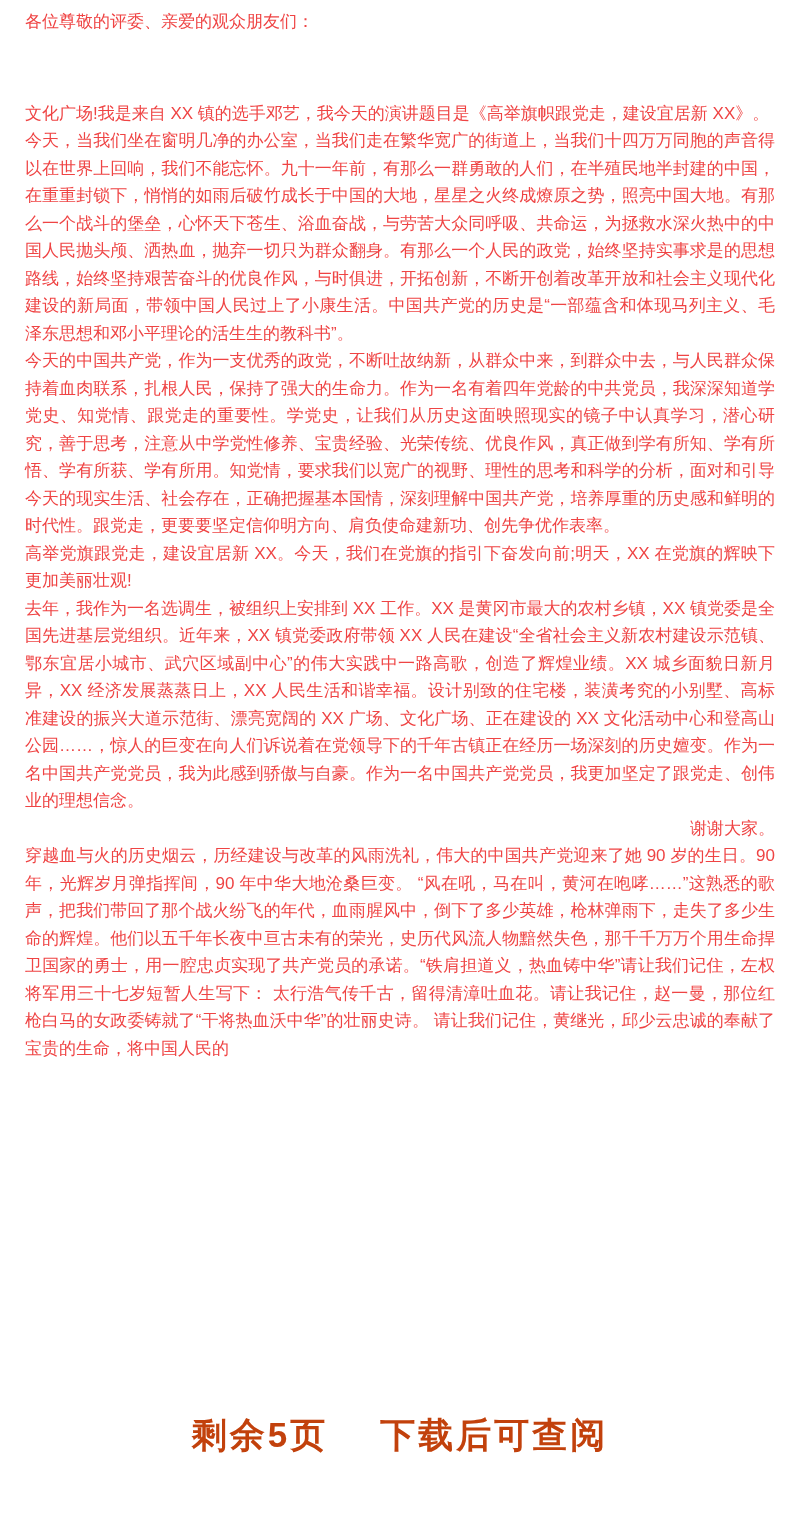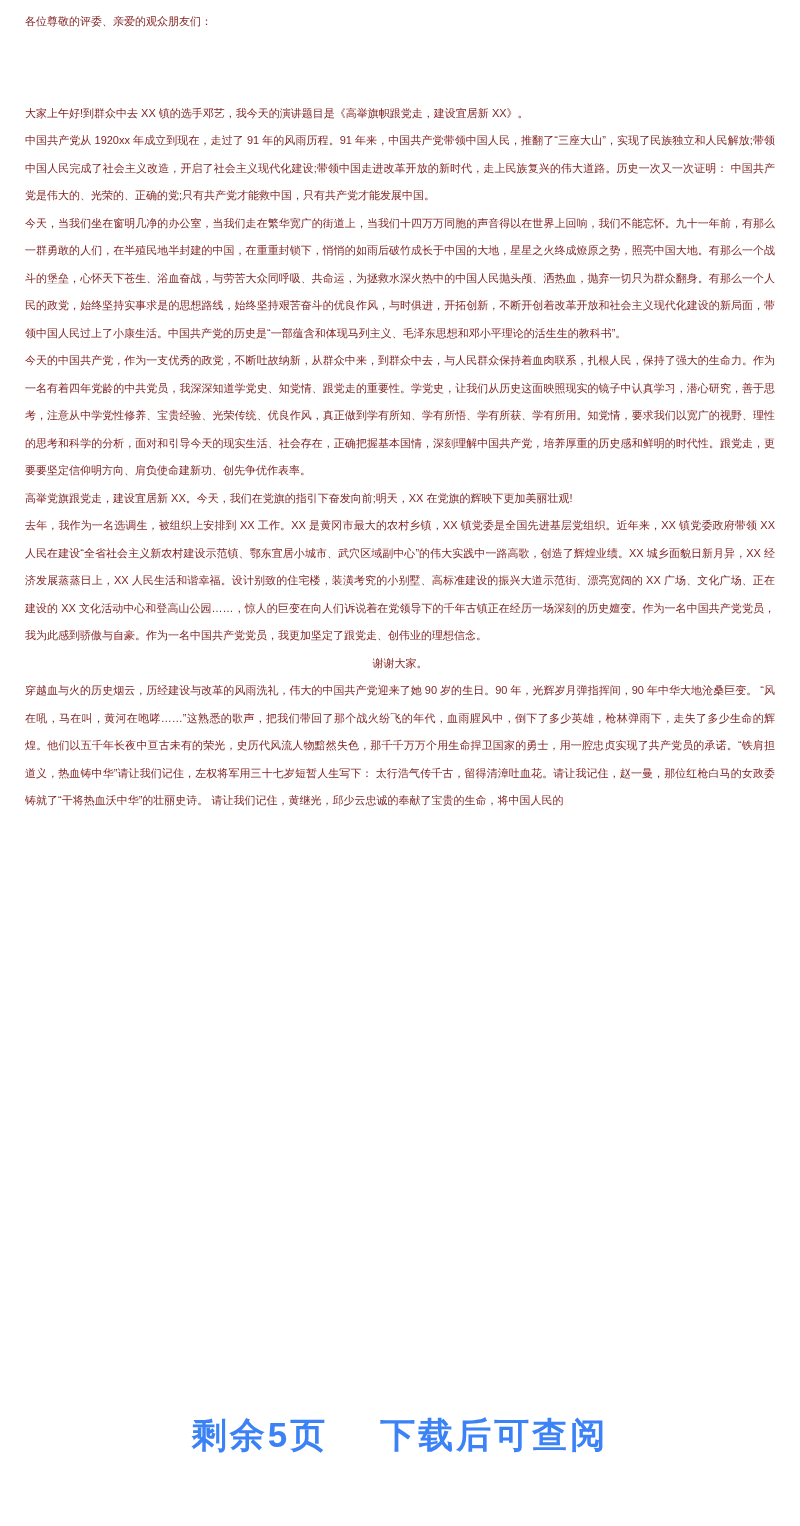--- a/index.html
+++ b/index.html
@@ -14,62 +14,61 @@
     background: #ffffff;
     overflow: hidden;
     font-family: "Liberation Sans", "DejaVu Sans", sans-serif;
     color: #000000;
   }
   .content {
     padding: 8px 25px 0 25px;
   }
   .para {
     margin: 0;
-    font-size: 11px;
+    font-size: 17px;
     line-height: 27.5px;
     text-align: justify;
     text-justify: inter-ideograph;
     word-break: break-all;
-    color: #7f1d1d;
+    color: #ef4444;
   }
   .salutation {
     margin-bottom: 64px;
     text-align: left;
   }
   .section-title {
     text-indent: 2em;
     text-align: left;
   }
   .closing {
-    text-align: center;
+    text-align: right;
   }
   .footer {
     position: absolute;
     left: 0;
     right: 0;
     top: 1412px;
     text-align: center;
     font-size: 35px;
     font-weight: bold;
-    color: #3b82f6;
+    color: #c2410c;
     letter-spacing: 3px;
     cursor: pointer;
   }
   .footer .footer-part + .footer-part {
     margin-left: 52px;
   }
 </style>
 </head>
 <body>
 
 <div class="page">
   <div class="content">
     <p class="para salutation">各位尊敬的评委、亲爱的观众朋友们：</p>
-    <p class="para">大家上午好!到群众中去 XX 镇的选手邓艺，我今天的演讲题目是《高举旗帜跟党走，建设宜居新 XX》。</p>
-    <p class="para">中国共产党从 1920xx 年成立到现在，走过了 91 年的风雨历程。91 年来，中国共产党带领中国人民，推翻了“三座大山”，实现了民族独立和人民解放;带领中国人民完成了社会主义改造，开启了社会主义现代化建设;带领中国走进改革开放的新时代，走上民族复兴的伟大道路。历史一次又一次证明： 中国共产党是伟大的、光荣的、正确的党;只有共产党才能救中国，只有共产党才能发展中国。</p>
+    <p class="para">文化广场!我是来自 XX 镇的选手邓艺，我今天的演讲题目是《高举旗帜跟党走，建设宜居新 XX》。</p>
     <p class="para">今天，当我们坐在窗明几净的办公室，当我们走在繁华宽广的街道上，当我们十四万万同胞的声音得以在世界上回响，我们不能忘怀。九十一年前，有那么一群勇敢的人们，在半殖民地半封建的中国，在重重封锁下，悄悄的如雨后破竹成长于中国的大地，星星之火终成燎原之势，照亮中国大地。有那么一个战斗的堡垒，心怀天下苍生、浴血奋战，与劳苦大众同呼吸、共命运，为拯救水深火热中的中国人民抛头颅、洒热血，抛弃一切只为群众翻身。有那么一个人民的政党，始终坚持实事求是的思想路线，始终坚持艰苦奋斗的优良作风，与时俱进，开拓创新，不断开创着改革开放和社会主义现代化建设的新局面，带领中国人民过上了小康生活。中国共产党的历史是“一部蕴含和体现马列主义、毛泽东思想和邓小平理论的活生生的教科书”。</p>
     <p class="para">今天的中国共产党，作为一支优秀的政党，不断吐故纳新，从群众中来，到群众中去，与人民群众保持着血肉联系，扎根人民，保持了强大的生命力。作为一名有着四年党龄的中共党员，我深深知道学党史、知党情、跟党走的重要性。学党史，让我们从历史这面映照现实的镜子中认真学习，潜心研究，善于思考，注意从中学党性修养、宝贵经验、光荣传统、优良作风，真正做到学有所知、学有所悟、学有所获、学有所用。知党情，要求我们以宽广的视野、理性的思考和科学的分析，面对和引导今天的现实生活、社会存在，正确把握基本国情，深刻理解中国共产党，培养厚重的历史感和鲜明的时代性。跟党走，更要要坚定信仰明方向、肩负使命建新功、创先争优作表率。</p>
     <p class="para">高举党旗跟党走，建设宜居新 XX。今天，我们在党旗的指引下奋发向前;明天，XX 在党旗的辉映下更加美丽壮观!</p>
     <p class="para">去年，我作为一名选调生，被组织上安排到 XX 工作。XX 是黄冈市最大的农村乡镇，XX 镇党委是全国先进基层党组织。近年来，XX 镇党委政府带领 XX 人民在建设“全省社会主义新农村建设示范镇、鄂东宜居小城市、武穴区域副中心”的伟大实践中一路高歌，创造了辉煌业绩。XX 城乡面貌日新月异，XX 经济发展蒸蒸日上，XX 人民生活和谐幸福。设计别致的住宅楼，装潢考究的小别墅、高标准建设的振兴大道示范街、漂亮宽阔的 XX 广场、文化广场、正在建设的 XX 文化活动中心和登高山公园……，惊人的巨变在向人们诉说着在党领导下的千年古镇正在经历一场深刻的历史嬗变。作为一名中国共产党党员，我为此感到骄傲与自豪。作为一名中国共产党党员，我更加坚定了跟党走、创伟业的理想信念。</p>
     <p class="para closing">谢谢大家。</p>
     <p class="para">穿越血与火的历史烟云，历经建设与改革的风雨洗礼，伟大的中国共产党迎来了她 90 岁的生日。90 年，光辉岁月弹指挥间，90 年中华大地沧桑巨变。 “风在吼，马在叫，黄河在咆哮……”这熟悉的歌声，把我们带回了那个战火纷飞的年代，血雨腥风中，倒下了多少英雄，枪林弹雨下，走失了多少生命的辉煌。他们以五千年长夜中亘古未有的荣光，史历代风流人物黯然失色，那千千万万个用生命捍卫国家的勇士，用一腔忠贞实现了共产党员的承诺。“铁肩担道义，热血铸中华”请让我们记住，左权将军用三十七岁短暂人生写下： 太行浩气传千古，留得清漳吐血花。请让我记住，赵一曼，那位红枪白马的女政委铸就了“干将热血沃中华”的壮丽史诗。 请让我们记住，黄继光，邱少云忠诚的奉献了宝贵的生命，将中国人民的</p>
   </div>
 
   <div class="footer">
     <span class="footer-part">剩余5页</span><span class="footer-part">下载后可查阅</span>

